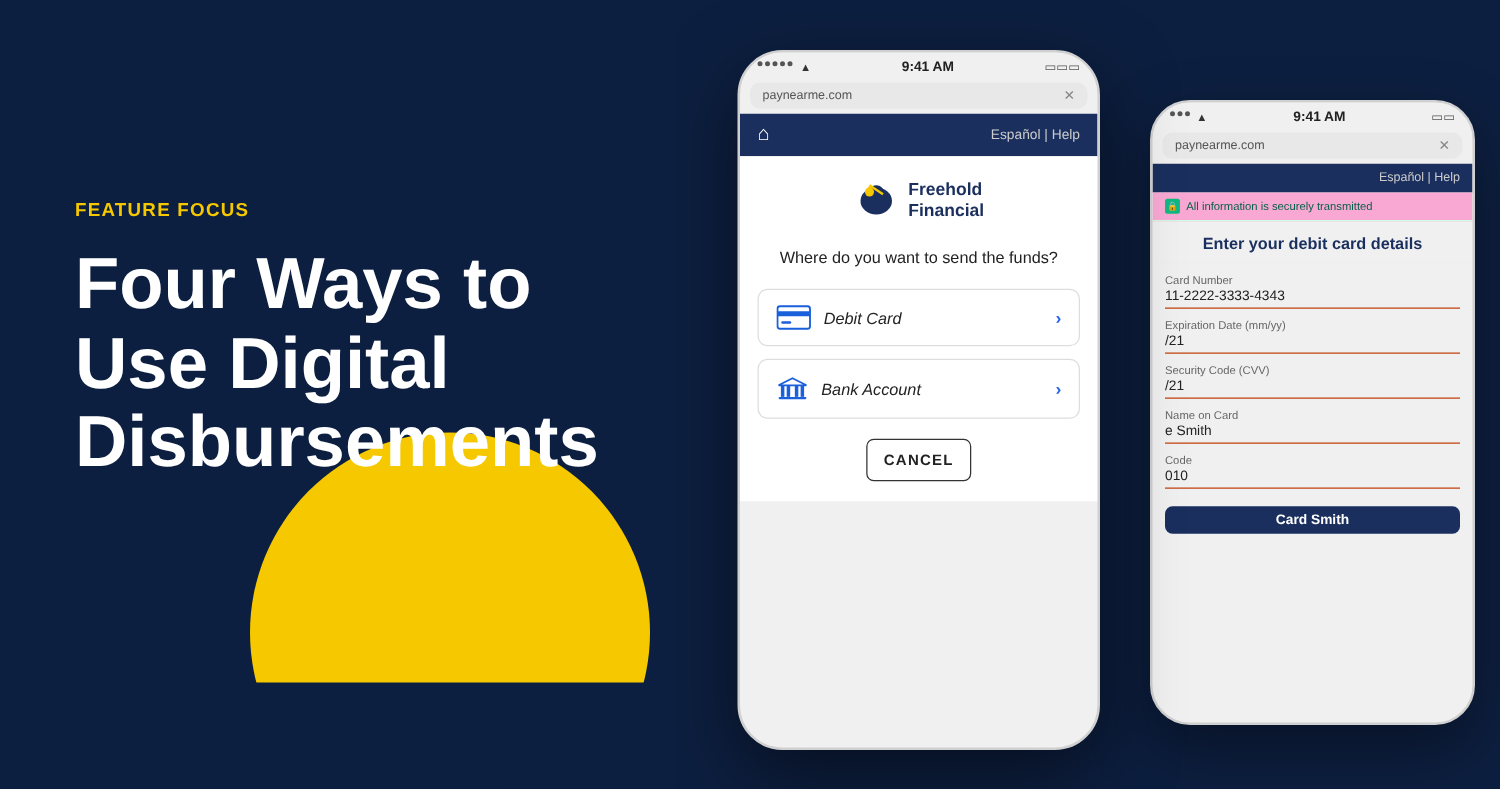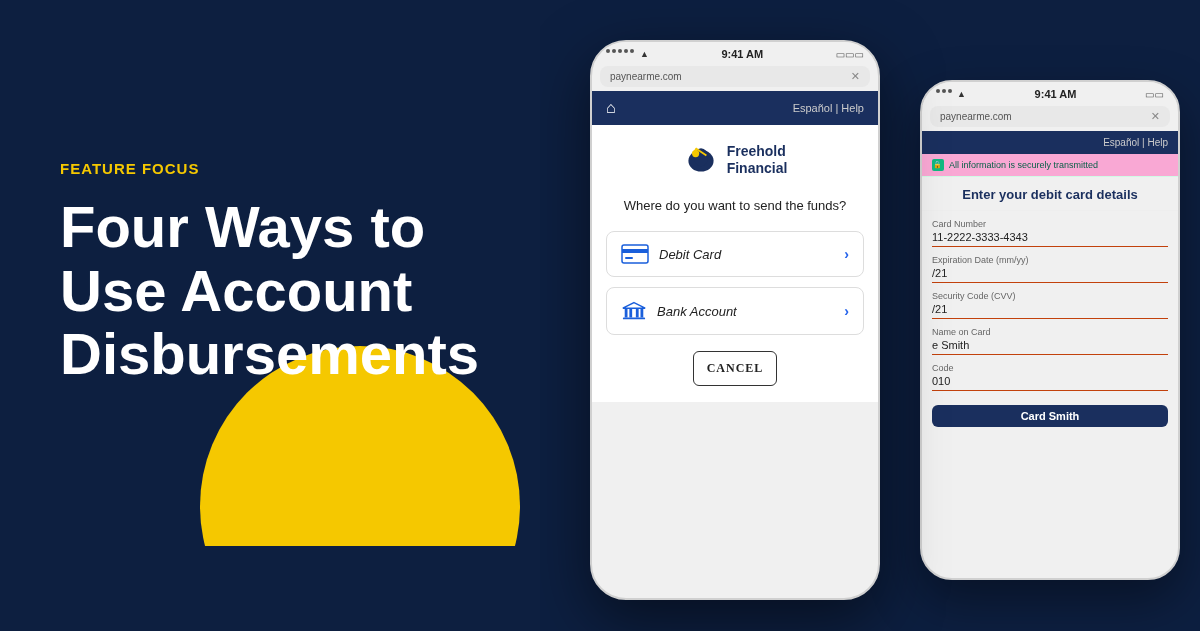--- a/index.html
+++ b/index.html
@@ -244,21 +244,20 @@
       border: 1.5px solid #333;
       background: white;
       border-radius: 6px;
       padding: 9px 13px;
       font-size: 12px;
       font-weight: 700;
       letter-spacing: 1px;
       color: #222;
       cursor: pointer;
       text-transform: uppercase;
-      font-family: Liberation Serif, serif;
     }
 
     
     .phone2-nav {
       background: #1a2f5e;
       padding: 6px 10px;
       display: flex;
       align-items: center;
       justify-content: flex-end;
       color: white;
@@ -347,21 +346,21 @@
     }
   </style>
 </head>
 <body>
 
 <div class="left-section">
   <div class="yellow-circle"></div>
   <div class="feature-focus-label">FEATURE FOCUS</div>
   <h1 class="main-heading">
     <span>Four Ways to</span><br>
-    <span>Use Account</span><br>
+    <span>Use Digital</span><br>
     <span>Disbursements</span>
   </h1>
 </div>
 
 <div class="right-section">
 
   <div class="phone-front">
 
     <div class="phone-top-bar">
       <div class="phone-dots">

